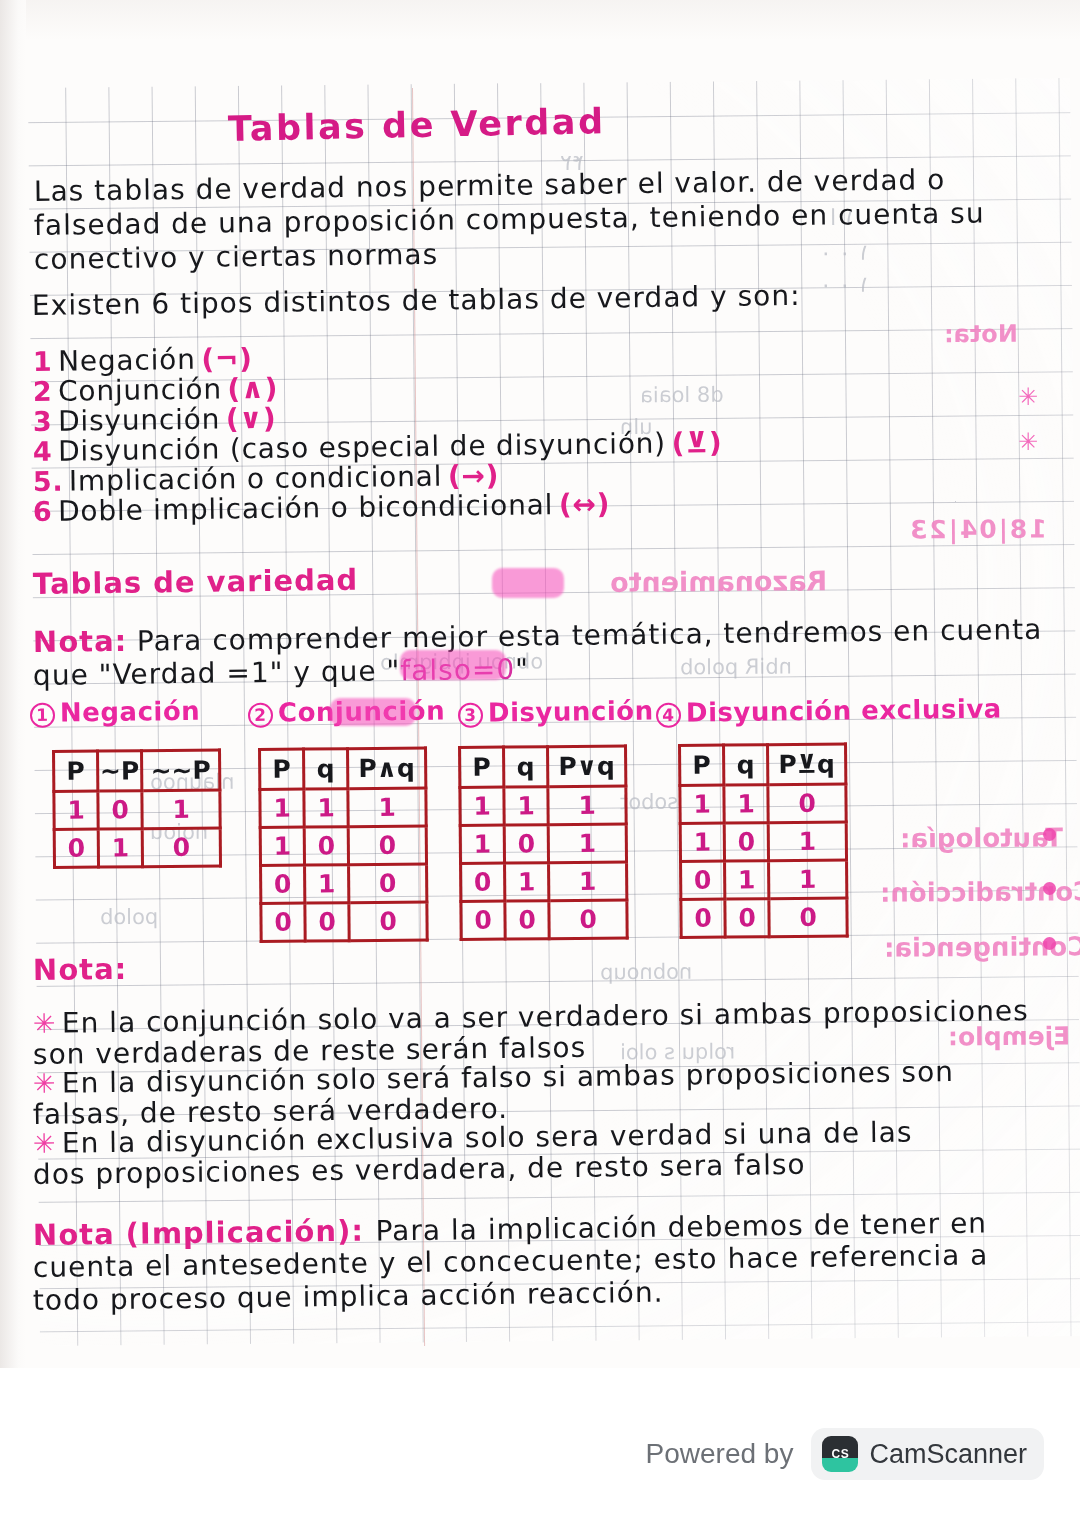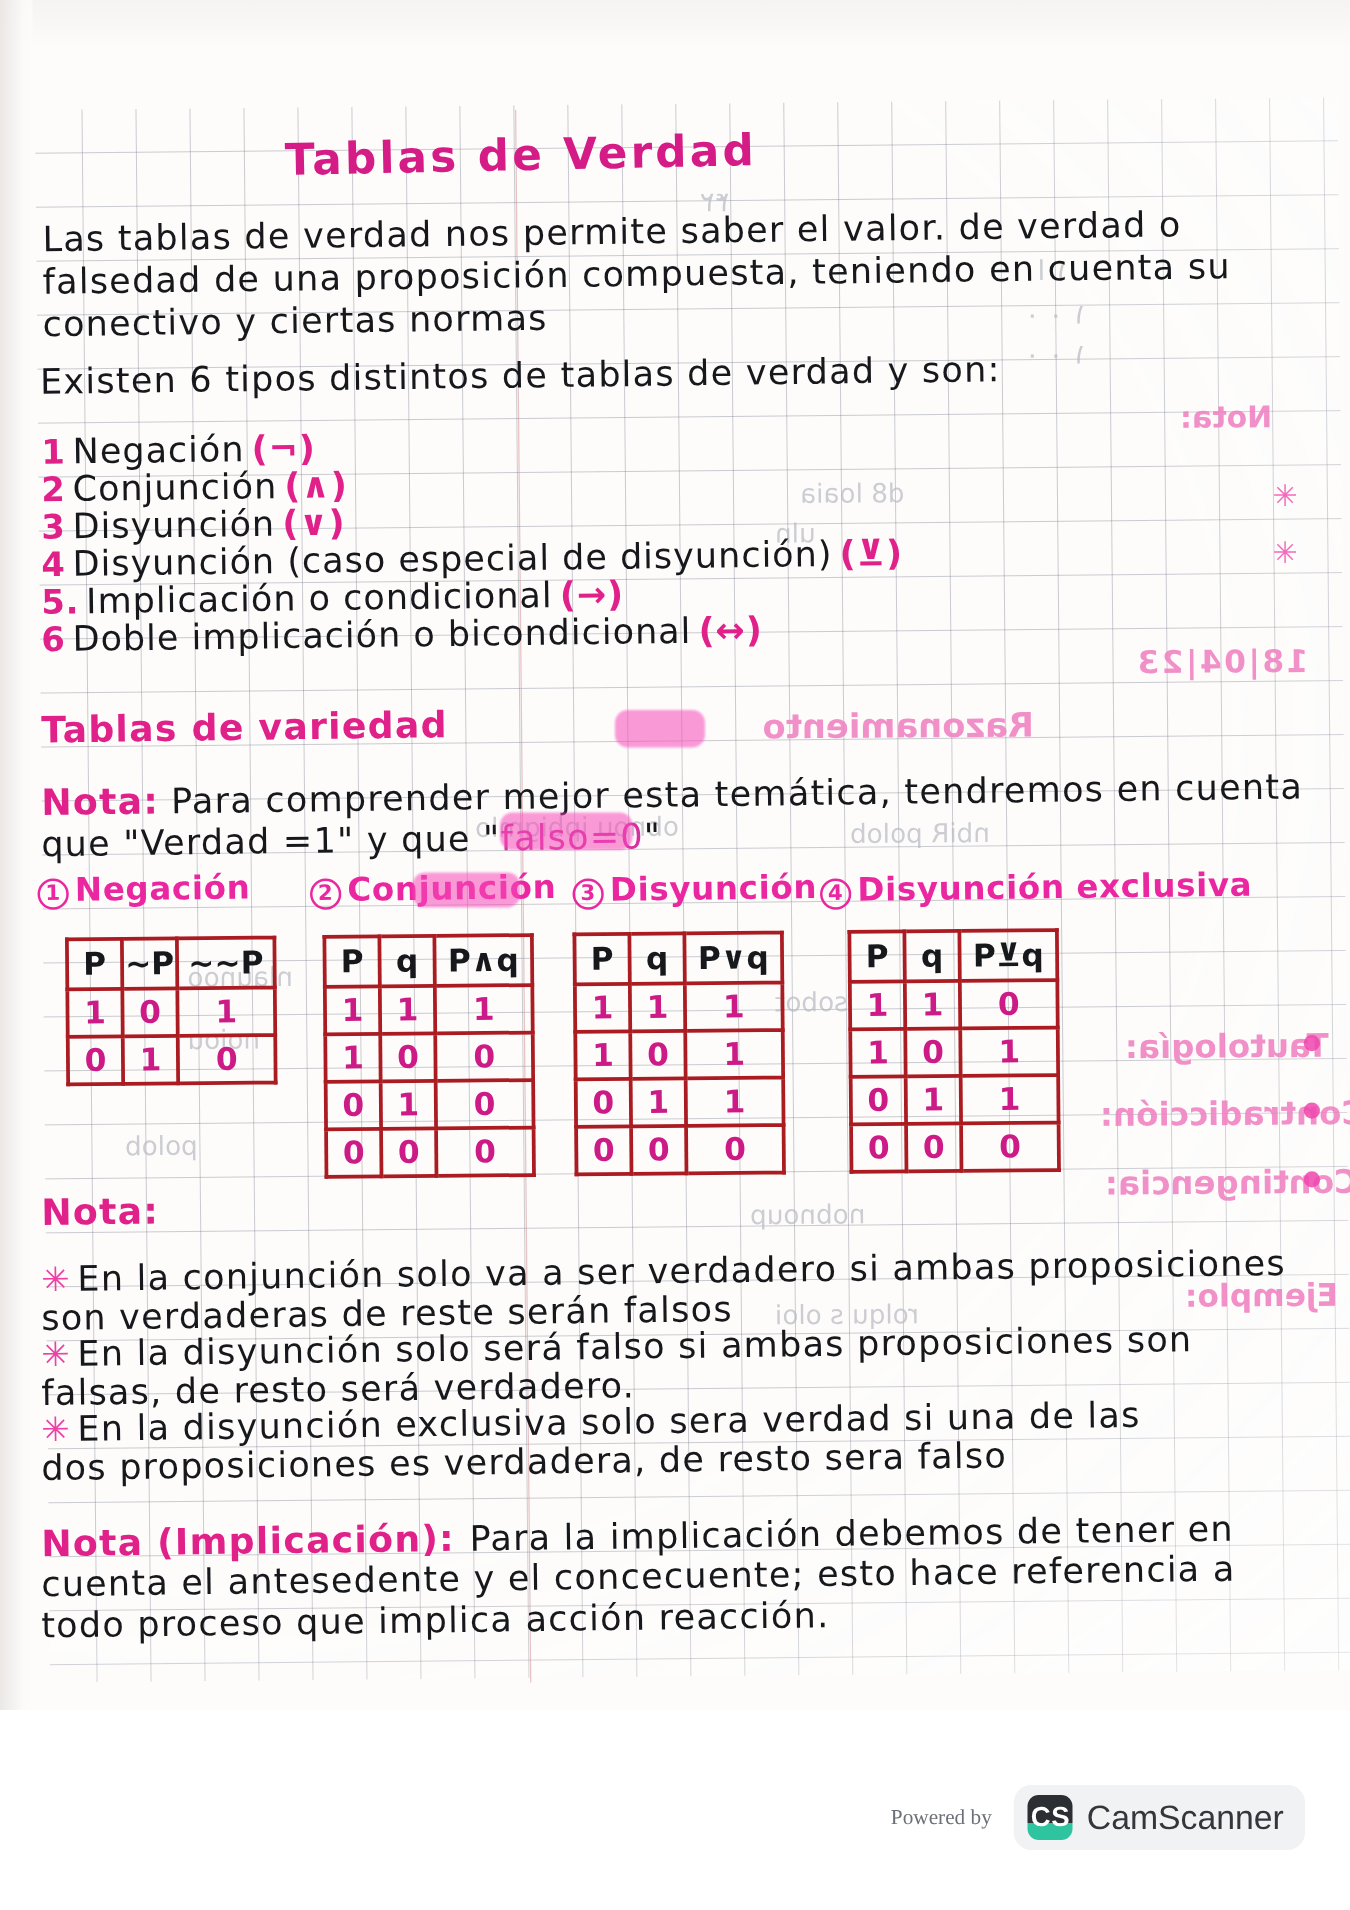--- a/index.html
+++ b/index.html
@@ -147,29 +147,29 @@
 
   
   #footer{
     position:absolute; left:0; bottom:0; width:100%; height:160px;
     background:#ffffff;
   }
   #cam-wrap{
     position:absolute; right:36px; bottom:48px;
     display:flex; align-items:center; gap:18px;
   }
-  #cam-powered{ font-size:17px; color:#6c7076; font-family:Liberation Serif, serif; }
+  #cam-powered{ font-size:28px; color:#6c7076; font-family:Liberation Sans, sans-serif; }
   #cam-pill{
     display:flex; align-items:center; gap:11px;
     background:#f1f2f3; border-radius:14px; padding:8px 17px 8px 11px;
   }
   #cam-logo{
     width:36px;height:36px;border-radius:9px;
     background:linear-gradient(to bottom,#2b2f33 0%,#2b2f33 62%,#2ec4a0 62%,#2ec4a0 100%);
-    color:#fff;font-family:"Liberation Sans",sans-serif;font-weight:700;font-size:22px;
+    color:#fff;font-family:"Liberation Sans",sans-serif;font-weight:700;font-size:12px;
     display:flex;align-items:center;justify-content:center;
     letter-spacing:.5px;
   }
   #cam-name{ font-size:27px;color:#33373c;font-family:"Liberation Sans",sans-serif;font-weight:500;}
 </style>
 </head>
 <body>
 
 <div id="page">
 

